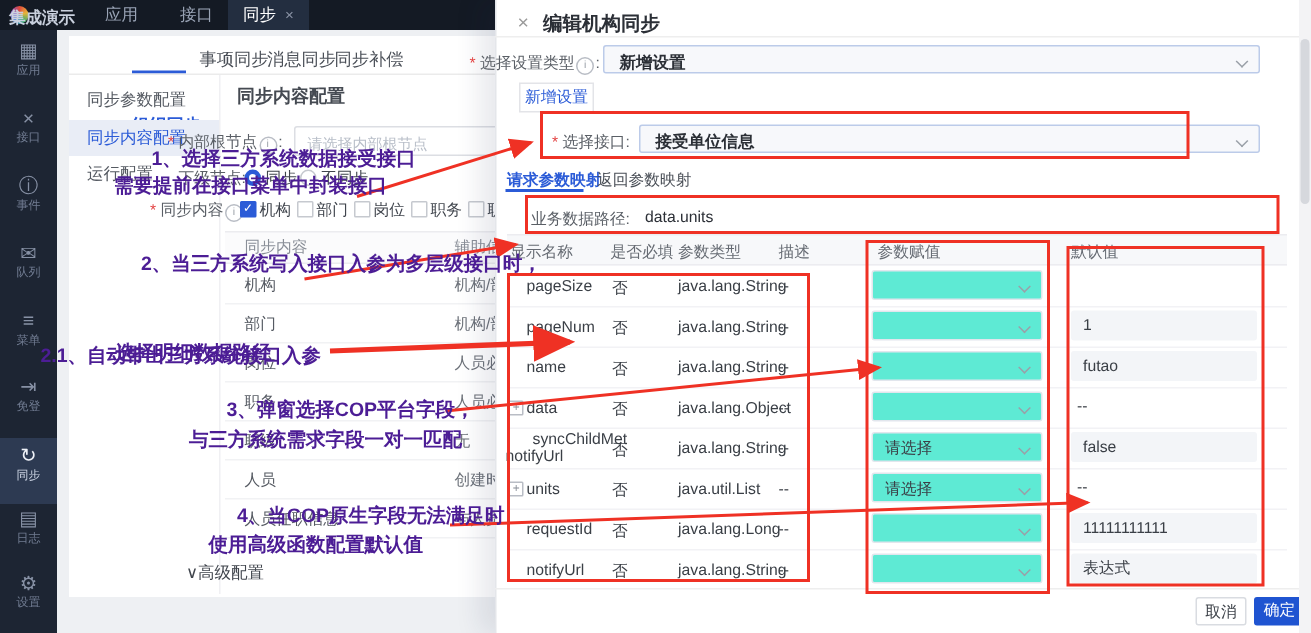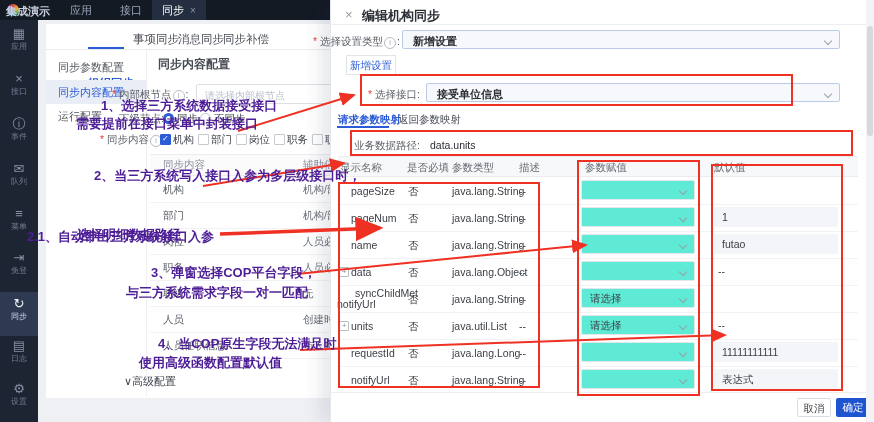--- a/index.html
+++ b/index.html
@@ -304,20 +304,21 @@
   <div class="trow r4">
     <span class="nl1">syncChildMet</span>
     <span class="nl2">notifyUrl</span>
     <span class="cr">否</span>
       <span class="ct">java.lang.String</span>
       <span class="cd">--</span>
     <span class="csel">
         <span class="selv ph">请选择</span>
         <i class="chev"></i>
       </span>
+    <span class="cdef">false</span>
   </div>
   <div class="trow r5">
     <i class="exp"></i>
     <span class="cn">units</span>
       <span class="cr">否</span>
       <span class="ct">java.util.List</span>
       <span class="cd">--</span>
     <span class="csel">
         <span class="selv ph">请选择</span>
         <i class="chev"></i>

